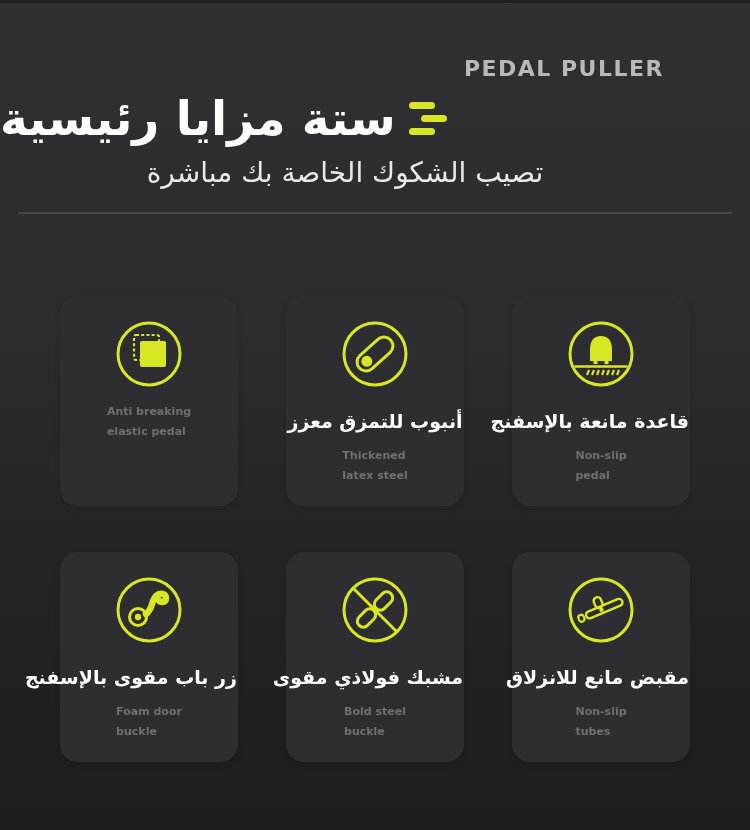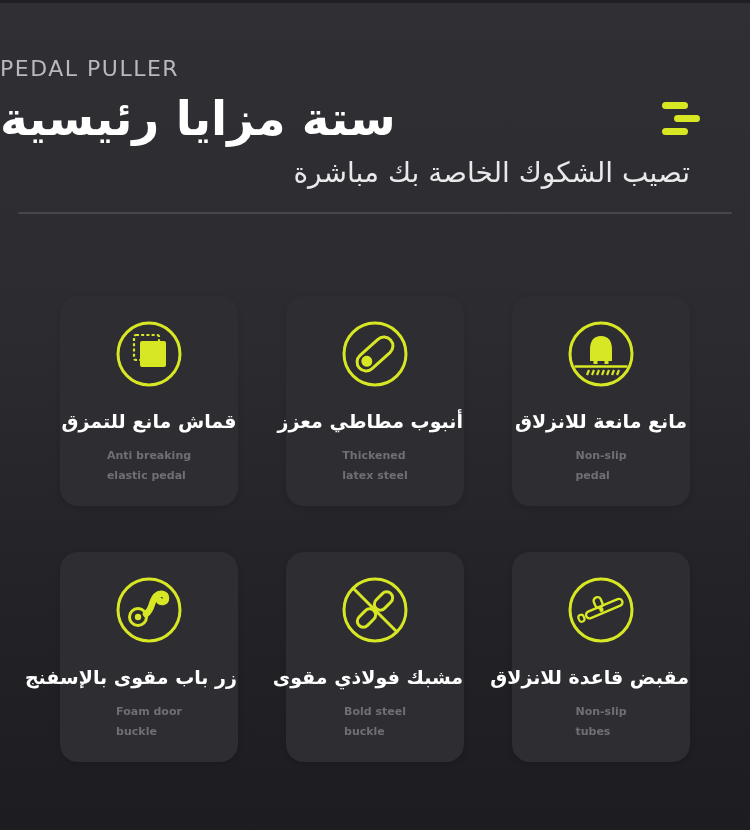--- a/index.html
+++ b/index.html
@@ -16,35 +16,35 @@
   *{box-sizing:border-box;margin:0;padding:0}
   html,body{width:750px;height:830px;overflow:hidden}
   body{
     font-family:"DejaVu Sans", sans-serif;
     background:linear-gradient(180deg,var(--background-top) 0%,#2b2b30 40%,#222227 72%,var(--background-bottom) 100%);
     position:relative;
   }
   .top-edge{position:absolute;top:0;left:0;right:0;height:3px;background:#19191d;opacity:.75}
   .header{padding-top:56px}
   .brand{
-    text-align:left;padding-right:86px;
-    color:var(--brand-text);font-size:22px;font-weight:400;letter-spacing:1.5px;
+    text-align:right;padding-right:86px;
+    color:var(--brand-text);font-size:22px;font-weight:700;letter-spacing:1.5px;
   }
   .title-row{
-    display:flex;justify-content:space-between;align-items:center;
+    display:flex;justify-content:flex-start;align-items:center;
     gap:13px;padding-right:48px;margin-top:7px;
   }
   .title{
     color:var(--heading-text);font-size:47px;font-weight:bold;line-height:1.3;
   }
   .menu-icon{display:flex;flex-direction:column;gap:6px;width:40px;flex:0 0 auto}
   .menu-icon i{display:block;height:7px;width:26px;border-radius:4px;background:var(--accent)}
   .menu-icon i.b2{margin-left:12px}
   .subtitle{
-    text-align:right;padding-right:60px;margin-top:4px;
+    text-align:center;padding-right:60px;margin-top:4px;
     color:var(--subtitle-text);font-size:28px;font-weight:400;line-height:1.4;
   }
   .divider{height:2px;background:var(--divider);margin:20px 18px 0;border-radius:2px}
   .grid{
     display:grid;grid-template-columns:repeat(3,178px);
     column-gap:48px;row-gap:46px;padding:0 60px;margin-top:82px;
   }
   .card{
     height:210px;border-radius:18px;background:var(--card-background);
     display:flex;flex-direction:column;align-items:center;padding-top:24px;
@@ -88,40 +88,39 @@
   <section class="card">
     <div class="icon-wrap">
 
       <svg viewBox="0 0 68 68">
         <circle cx="34" cy="34" r="31" class="st" stroke-width="3"></circle>
         <rect x="19" y="15" width="25" height="25" rx="2" class="st" stroke-width="2.2" stroke-dasharray="3 2.2"></rect>
         <rect x="25" y="21" width="26" height="26" rx="2" class="fl" stroke="var(--accent)" stroke-width="2.2" stroke-dasharray="3 2.2"></rect>
       </svg>
 
     </div>
-    <h2 class="card-title" dir="rtl">قماش مانع للتمزق</h2>
     <p class="card-sub">
       <span>Anti breaking</span>
       <span>elastic pedal</span>
     </p>
   </section>
 
   <section class="card">
     <div class="icon-wrap">
 
       <svg viewBox="0 0 68 68">
         <circle cx="34" cy="34" r="31" class="st" stroke-width="3"></circle>
         <g transform="rotate(-42 34 34)">
           <rect x="13" y="25" width="42" height="18" rx="9" class="st" stroke-width="3"></rect>
           <circle cx="23" cy="34" r="5.5" class="fl"></circle>
         </g>
       </svg>
 
     </div>
-    <h2 class="card-title" dir="rtl">أنبوب مطاطي معزز</h2>
+    <h2 class="card-title" dir="rtl">أنبوب للتمزق معزز</h2>
     <p class="card-sub">
       <span>Thickened</span>
       <span>latex steel</span>
     </p>
   </section>
 
   <section class="card">
     <div class="icon-wrap">
 
       <svg viewBox="0 0 68 68">
@@ -133,21 +132,21 @@
               <line x1="27" y1="50" x2="25" y2="55"></line>
           <line x1="32" y1="50" x2="30" y2="55"></line>
               <line x1="37" y1="50" x2="35" y2="55"></line>
           <line x1="42" y1="50" x2="40" y2="55"></line>
               <line x1="47" y1="50" x2="45" y2="55"></line>
           <line x1="52" y1="50" x2="50" y2="55"></line>
         </g>
       </svg>
 
     </div>
-    <h2 class="card-title" dir="rtl">مانع مانعة للانزلاق</h2>
+    <h2 class="card-title" dir="rtl">قاعدة مانعة بالإسفنج</h2>
     <p class="card-sub">
       <span>Non-slip</span>
       <span>pedal</span>
     </p>
   </section>
 
   <section class="card">
     <div class="icon-wrap">
 
       <svg viewBox="0 0 68 68">
@@ -192,20 +191,20 @@
         <circle cx="34" cy="34" r="31" class="st" stroke-width="3"></circle>
         <g transform="rotate(-23 34 34)">
           <rect x="10" y="30.5" width="5.5" height="7" rx="2.7" class="st" stroke-width="2.2"></rect>
           <rect x="18" y="30.5" width="39" height="7" rx="3.5" class="st" stroke-width="2.4"></rect>
           <rect x="30.5" y="20.5" width="7.5" height="11" rx="3.5" class="st" stroke-width="2.4"></rect>
           <circle cx="34.5" cy="34" r="2.2" class="fl"></circle>
         </g>
       </svg>
 
     </div>
-    <h2 class="card-title" dir="rtl">مقبض قاعدة للانزلاق</h2>
+    <h2 class="card-title" dir="rtl">مقبض مانع للانزلاق</h2>
     <p class="card-sub">
       <span>Non-slip</span>
       <span>tubes</span>
     </p>
   </section>
 </main>
 </div>
 
 </body></html>

